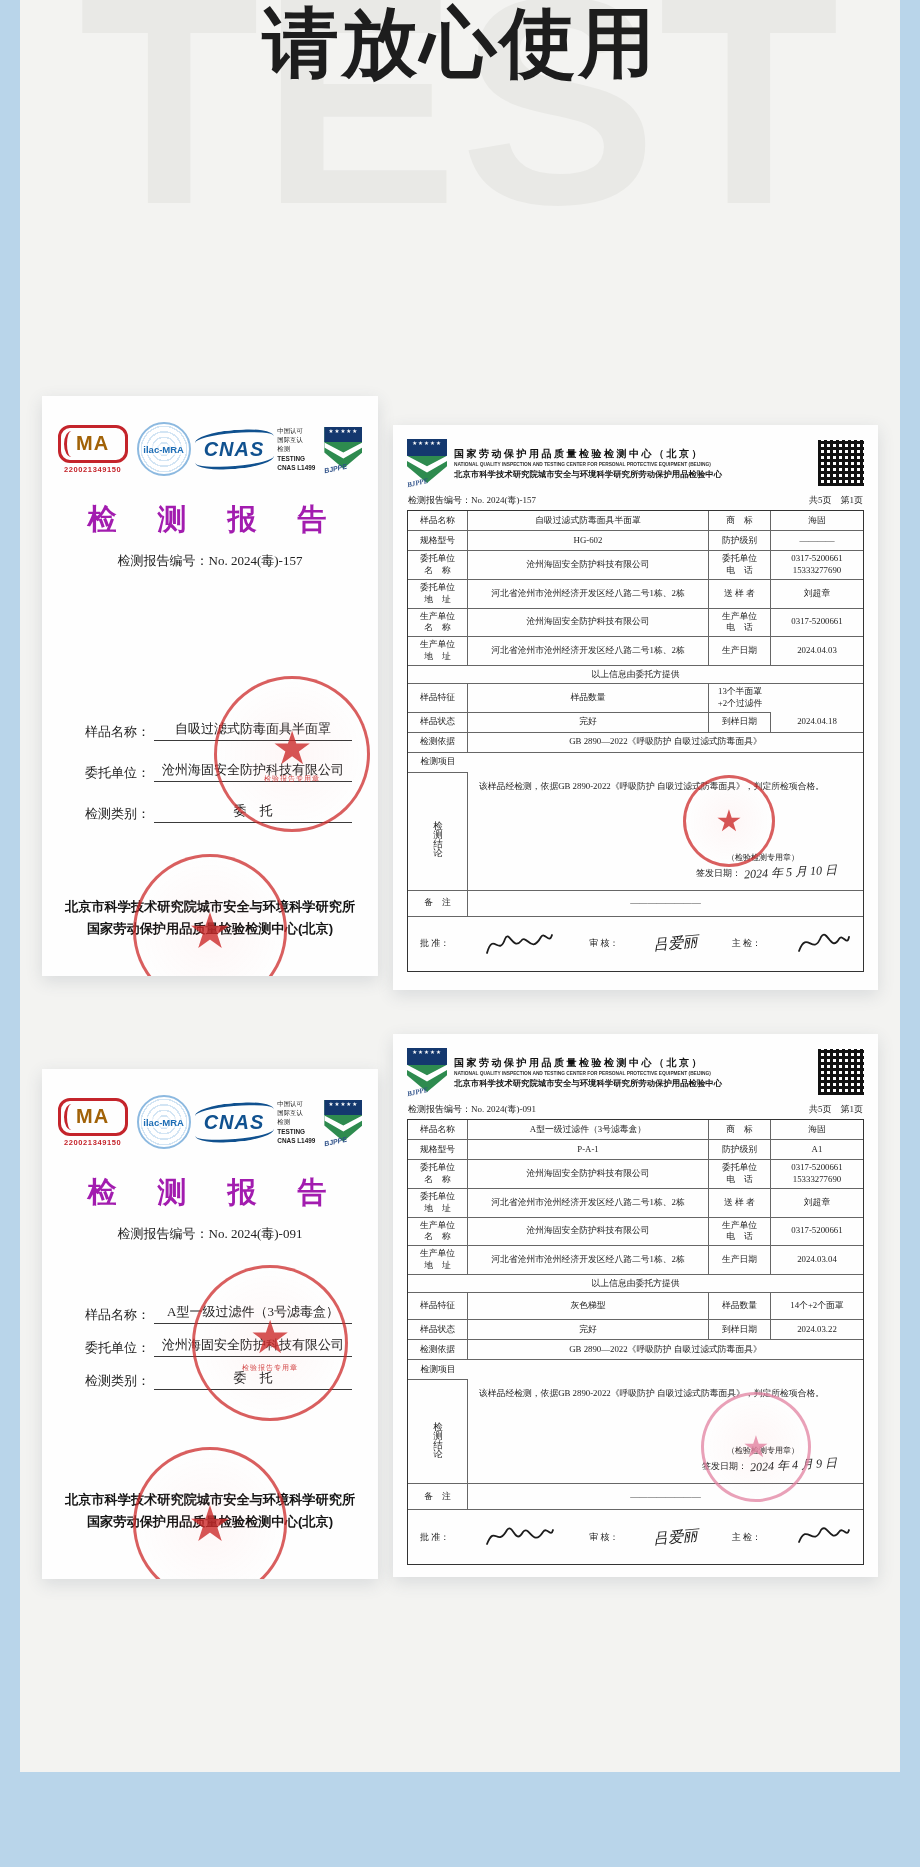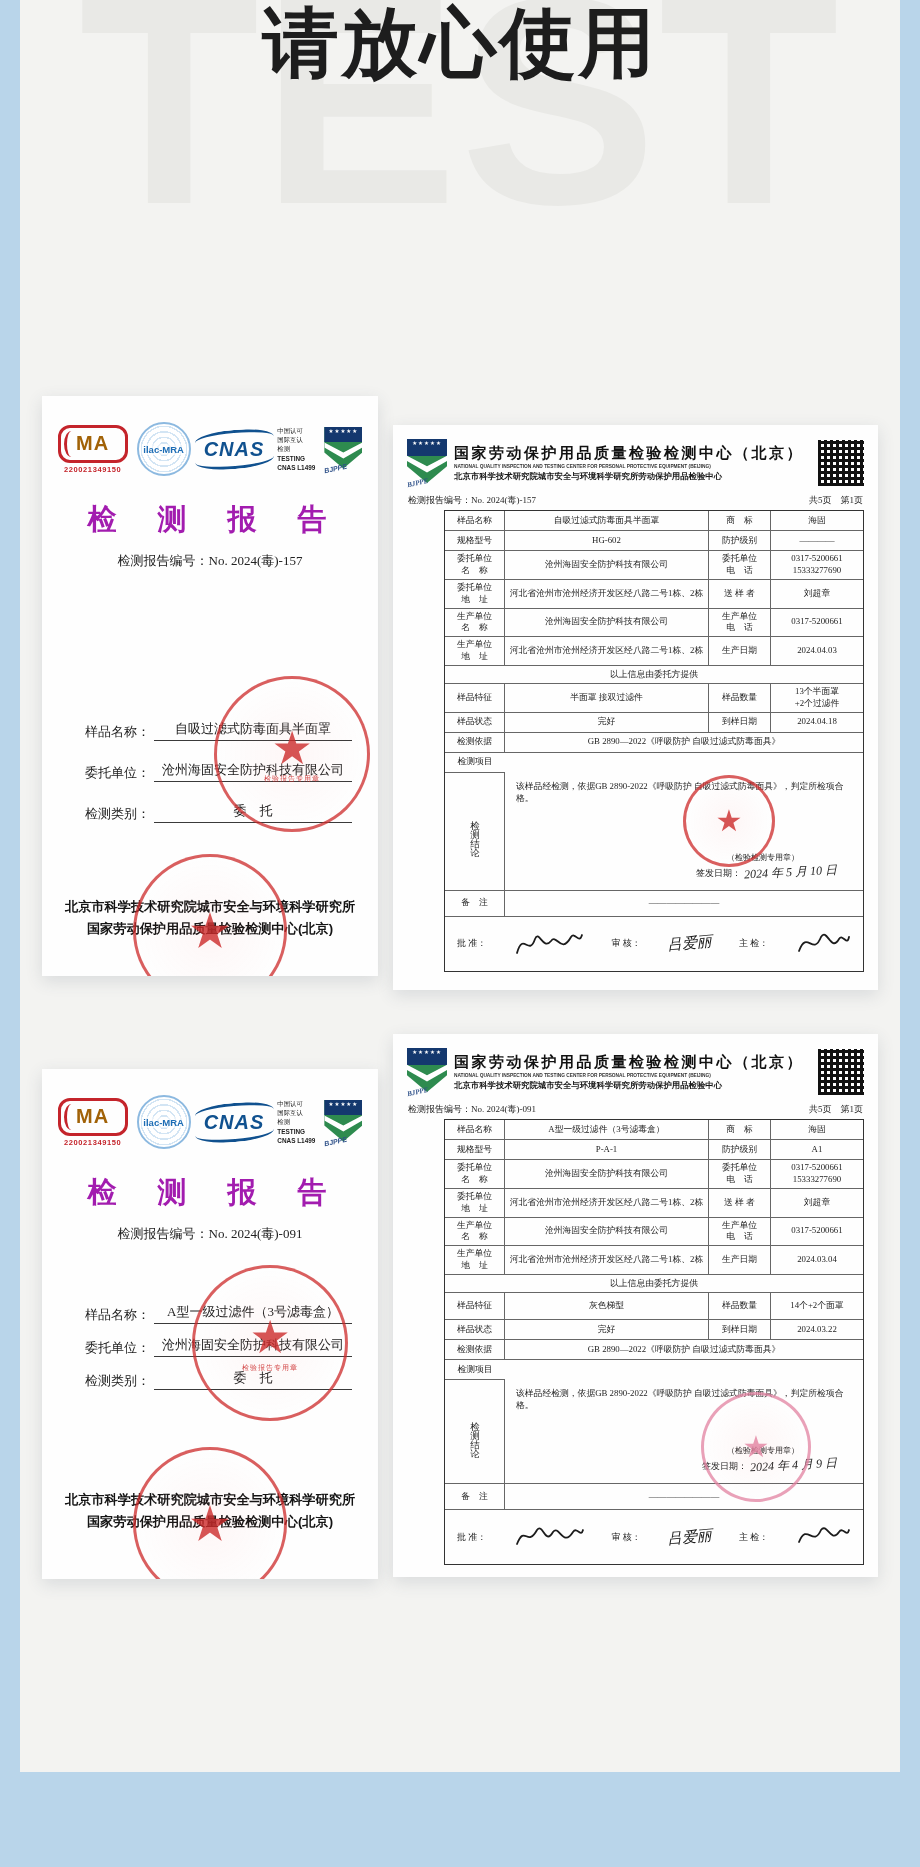--- a/index.html
+++ b/index.html
@@ -109,28 +109,28 @@
   .dr-stamp{width:86px;height:86px;right:88px;top:2px;}
   .dr-stamp .star{font-size:30px;}
   .d1 .dr-stamp{width:104px;height:104px;right:52px;top:12px;
     border-color:rgba(226,130,160,.75);}
   .d1 .dr-stamp .star{color:rgba(226,130,160,.8);}
   
   .detail-card{padding:14px 14px 0;box-sizing:border-box;font-family:"Liberation Serif",serif;color:#1d1d1d;}
   .dr-header{display:flex;align-items:center;gap:7px;}
   .dr-header .shield{width:40px;height:44px;flex:none;}
   .dr-head-text{flex:1;min-width:0;text-align:left;}
-  .dr-name{font-family:Liberation Mono, monospace;font-weight:700;font-size:15px;letter-spacing:2.5px;color:#111;white-space:nowrap;}
+  .dr-name{font-family:Liberation Mono, monospace;font-weight:700;font-size:10px;letter-spacing:2.5px;color:#111;white-space:nowrap;}
   .dr-name-en{font-size:4.8px;color:#333;margin-top:1px;white-space:nowrap;font-family:"Liberation Sans",sans-serif;font-weight:700;}
   .dr-dept{font-size:8.4px;margin-top:2px;color:#1a1a1a;font-weight:700;white-space:nowrap;}
   .qr{width:46px;height:46px;flex:none;background:
       repeating-linear-gradient(90deg,#111 0 3px,transparent 3px 6px),
       repeating-linear-gradient(0deg,#111 0 3px,#fff 3px 6px);}
   .dr-no-line{display:flex;justify-content:space-between;font-size:9px;margin:7px 1px 3px;}
-  .dr-table{border:1.3px solid #333;margin-left:37px;}
+  .dr-table{border:1.3px solid #333;}
   .tr{display:grid;grid-template-columns:60px 1fr 62px 92px;}
   .tc{
     border-right:1px solid #666;border-bottom:1px solid #666;
     display:flex;align-items:center;justify-content:center;text-align:center;
     padding:2px 3px;font-size:8.8px;line-height:1.35;white-space:pre-line;min-height:20px;box-sizing:border-box;
   }
   .tc:last-child{border-right:none;}
   .tr.h2 .tc{min-height:27px;}
   .tr.full{grid-template-columns:1fr;}
   .tr.full .tc{min-height:18px;}
@@ -281,21 +281,20 @@
 地　址</div>
             <div class="tc">河北省沧州市沧州经济开发区经八路二号1栋、2栋</div>
           <div class="tc">生产日期</div>
             <div class="tc">2024.04.03</div>
         </div>
         <div class="tr full">
           <div class="tc">以上信息由委托方提供</div>
         </div>
         <div class="tr h2">
           <div class="tc">样品特征</div>
-            <div class="tc">半面罩 接双过滤件</div>
           <div class="tc">样品数量</div>
             <div class="tc">13个半面罩
 +2个过滤件</div>
         </div>
         <div class="tr">
           <div class="tc">样品状态</div>
             <div class="tc">完好</div>
           <div class="tc">到样日期</div>
             <div class="tc">2024.04.18</div>
         </div>

